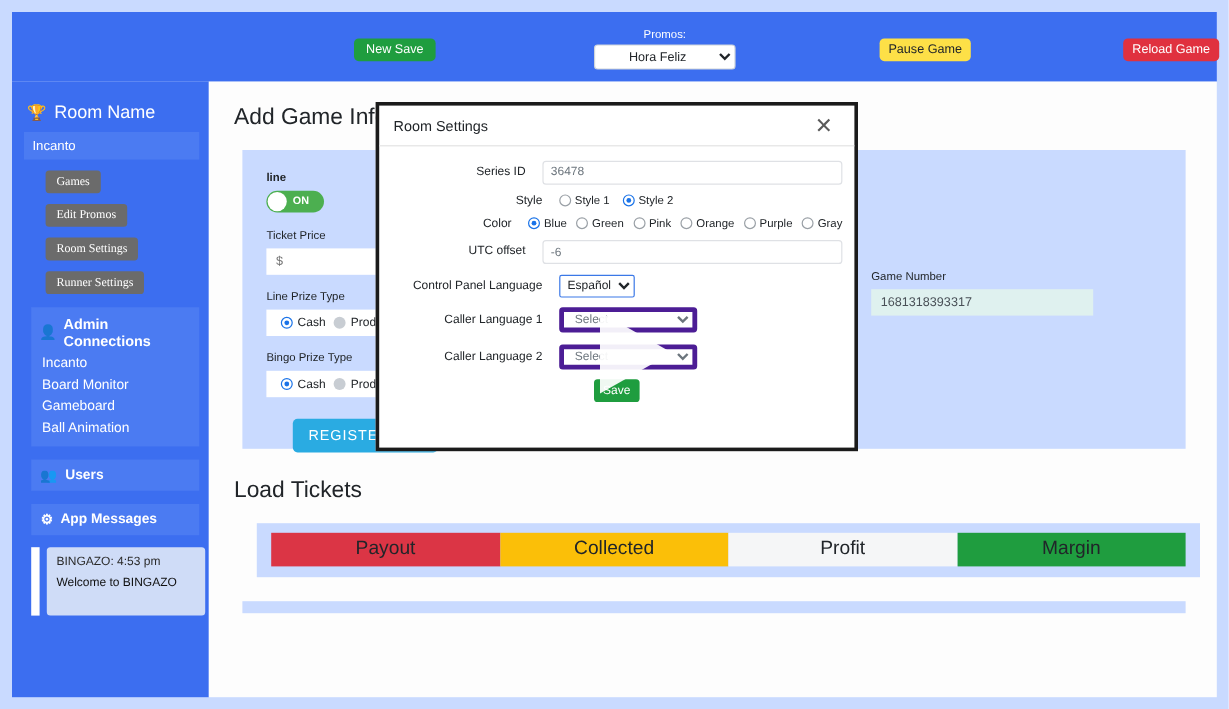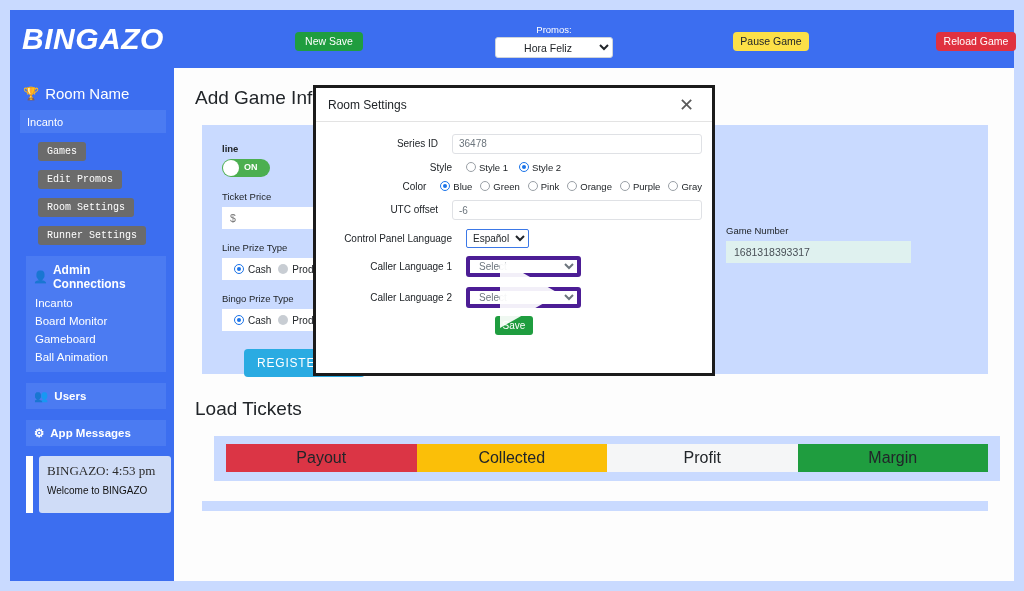--- a/index.html
+++ b/index.html
@@ -107,21 +107,21 @@
   .navbtn {
     display: block;
     margin: 9px 0 0 18px;
     background: #6b6b6b;
     color: #ffffff;
     border: none;
     border-radius: 3px;
     font-size: 10px;
     height: 19px;
     padding: 0 9px;
-    font-family: Liberation Mono, monospace;
+    font-family: Liberation Serif, serif;
     cursor: pointer;
   }
   .panel {
     margin: 11px 0 0 6px;
     width: 140px;
     background: #4b7bf2;
     padding: 4px 0 6px 0;
   }
   .panel-head {
     color: #ffffff;
@@ -155,21 +155,21 @@
   }
   .msgbar {
     width: 7px; height: 57px; background: #ffffff; flex: none;
   }
   .msgbox {
     flex: 1;
     background: #cfdcf7;
     border-radius: 3px;
     padding: 7px 8px;
   }
-  .msg-meta { font-size: 13px; color: #2b2b2b; font-family: Liberation Serif, serif; }
+  .msg-meta { font-size: 10px; color: #2b2b2b; }
   .msg-text { font-size: 10px; color: #111; margin-top: 6px; }
   
   .main {
     position: absolute;
     left: 174px; top: 68px;
     width: 840px; height: 513px;
     background: #fdfdfd;
     overflow: hidden;
   }
   .section-title {
@@ -346,21 +346,20 @@
     z-index: 60;
     cursor: pointer;
   }
 </style>
 </head>
 <body>
 
 <div id="page">
 
   <div class="topbar">
-    <div class="brand">BINGAZO</div>
 
     <button class="btn btn-newgame">New Save</button>
 
     <div class="promos-wrap">
       <span class="promos-label">Promos:</span>
       <select class="promos-select">
         <option>Hora Feliz</option>
       </select>
     </div>
 

